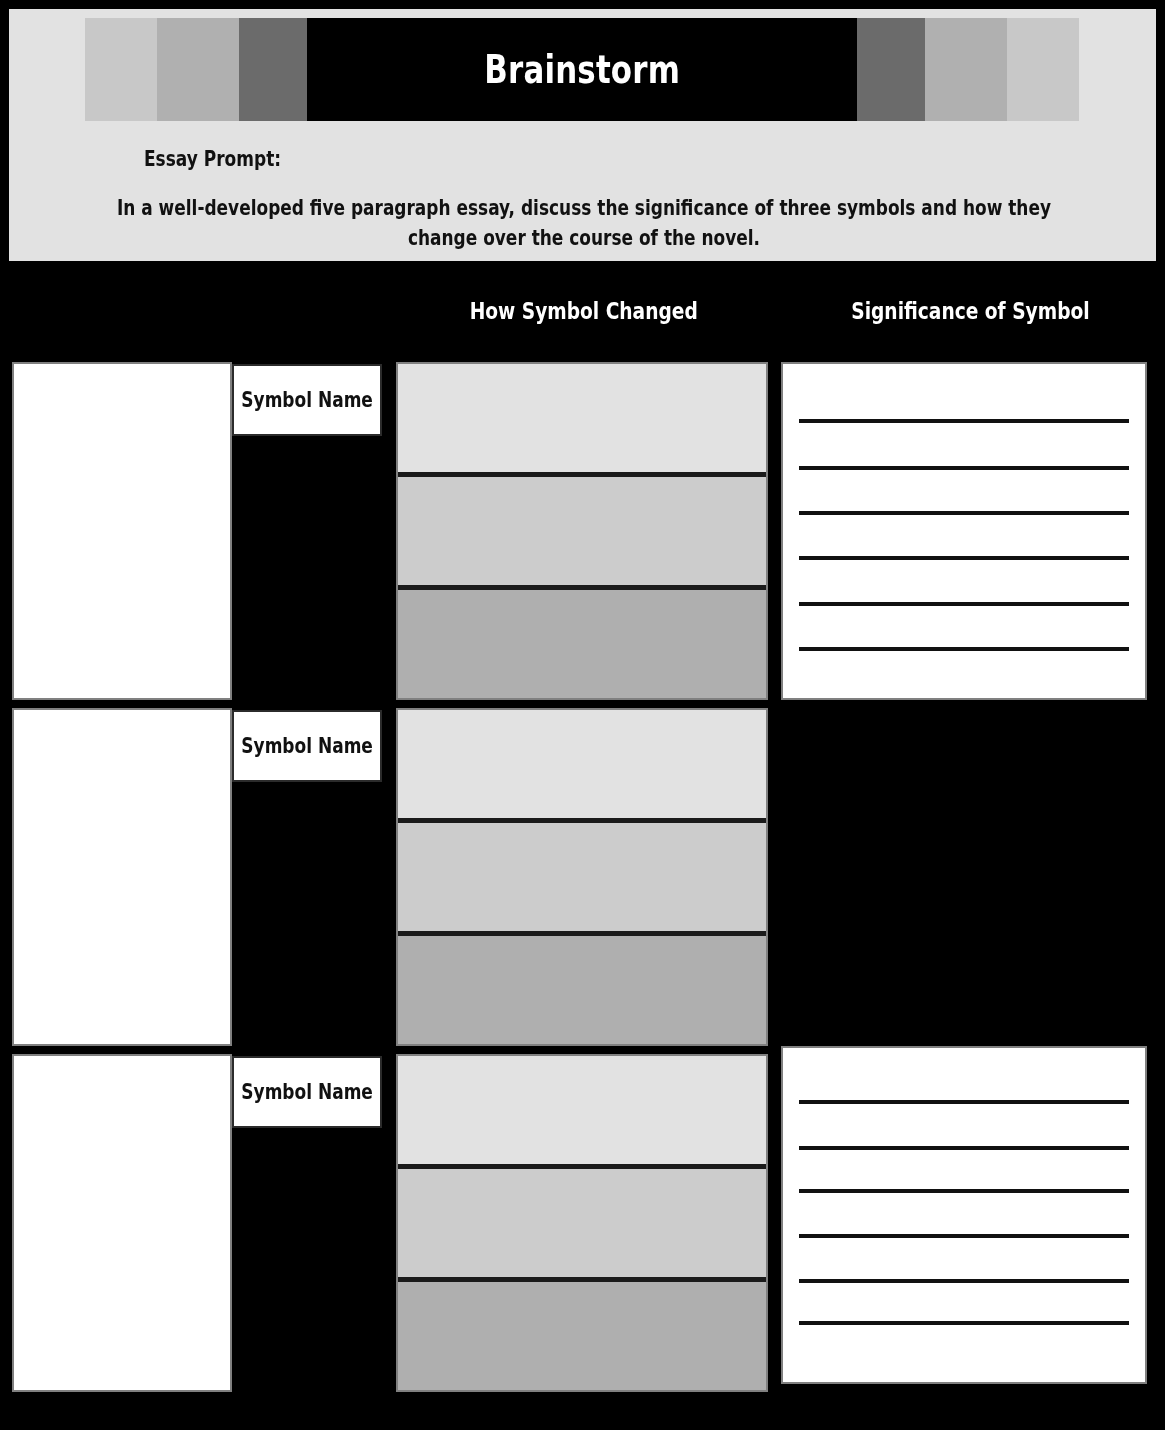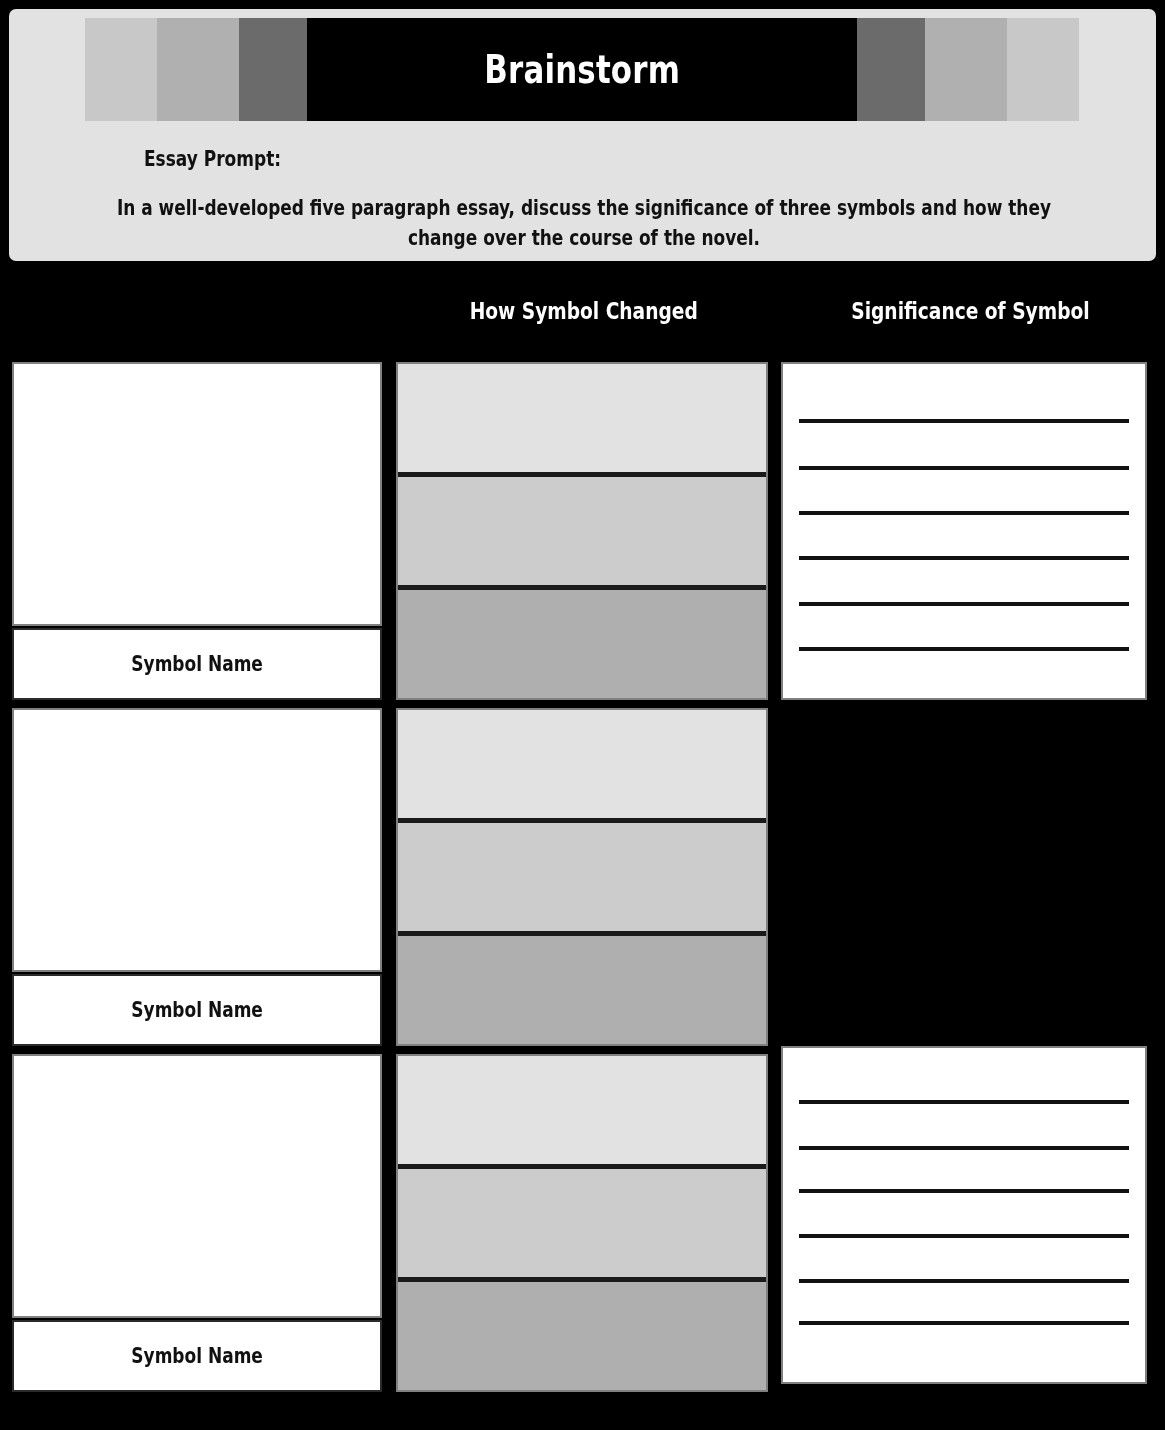--- a/index.html
+++ b/index.html
@@ -25,21 +25,20 @@
   
   .header-panel {
     position: absolute;
     left: 9px;
     top: 9px;
     width: 1147px;
     height: 252px;
     background: #e2e2e2;
     box-sizing: border-box;
     overflow: hidden;
-    border-radius: 7px;
   }
 
   .banner {
     position: absolute;
     left: 76px;
     top: 9px;
     width: 994px;
     height: 103px;
     display: flex;
     flex-direction: row;
@@ -131,21 +130,21 @@
 
   .cell {
     position: absolute;
     box-sizing: border-box;
   }
 
   
   .symbol-cell {
     background: #000000;
     display: flex;
-    flex-direction: column;
+    flex-direction: row;
   }
   .symbol-art {
     flex: 1 1 auto;
     background: #ffffff;
     border: 2px solid #808080;
     box-sizing: border-box;
   }
   .symbol-caption {
     height: 72px;
     flex: 0 0 72px;

